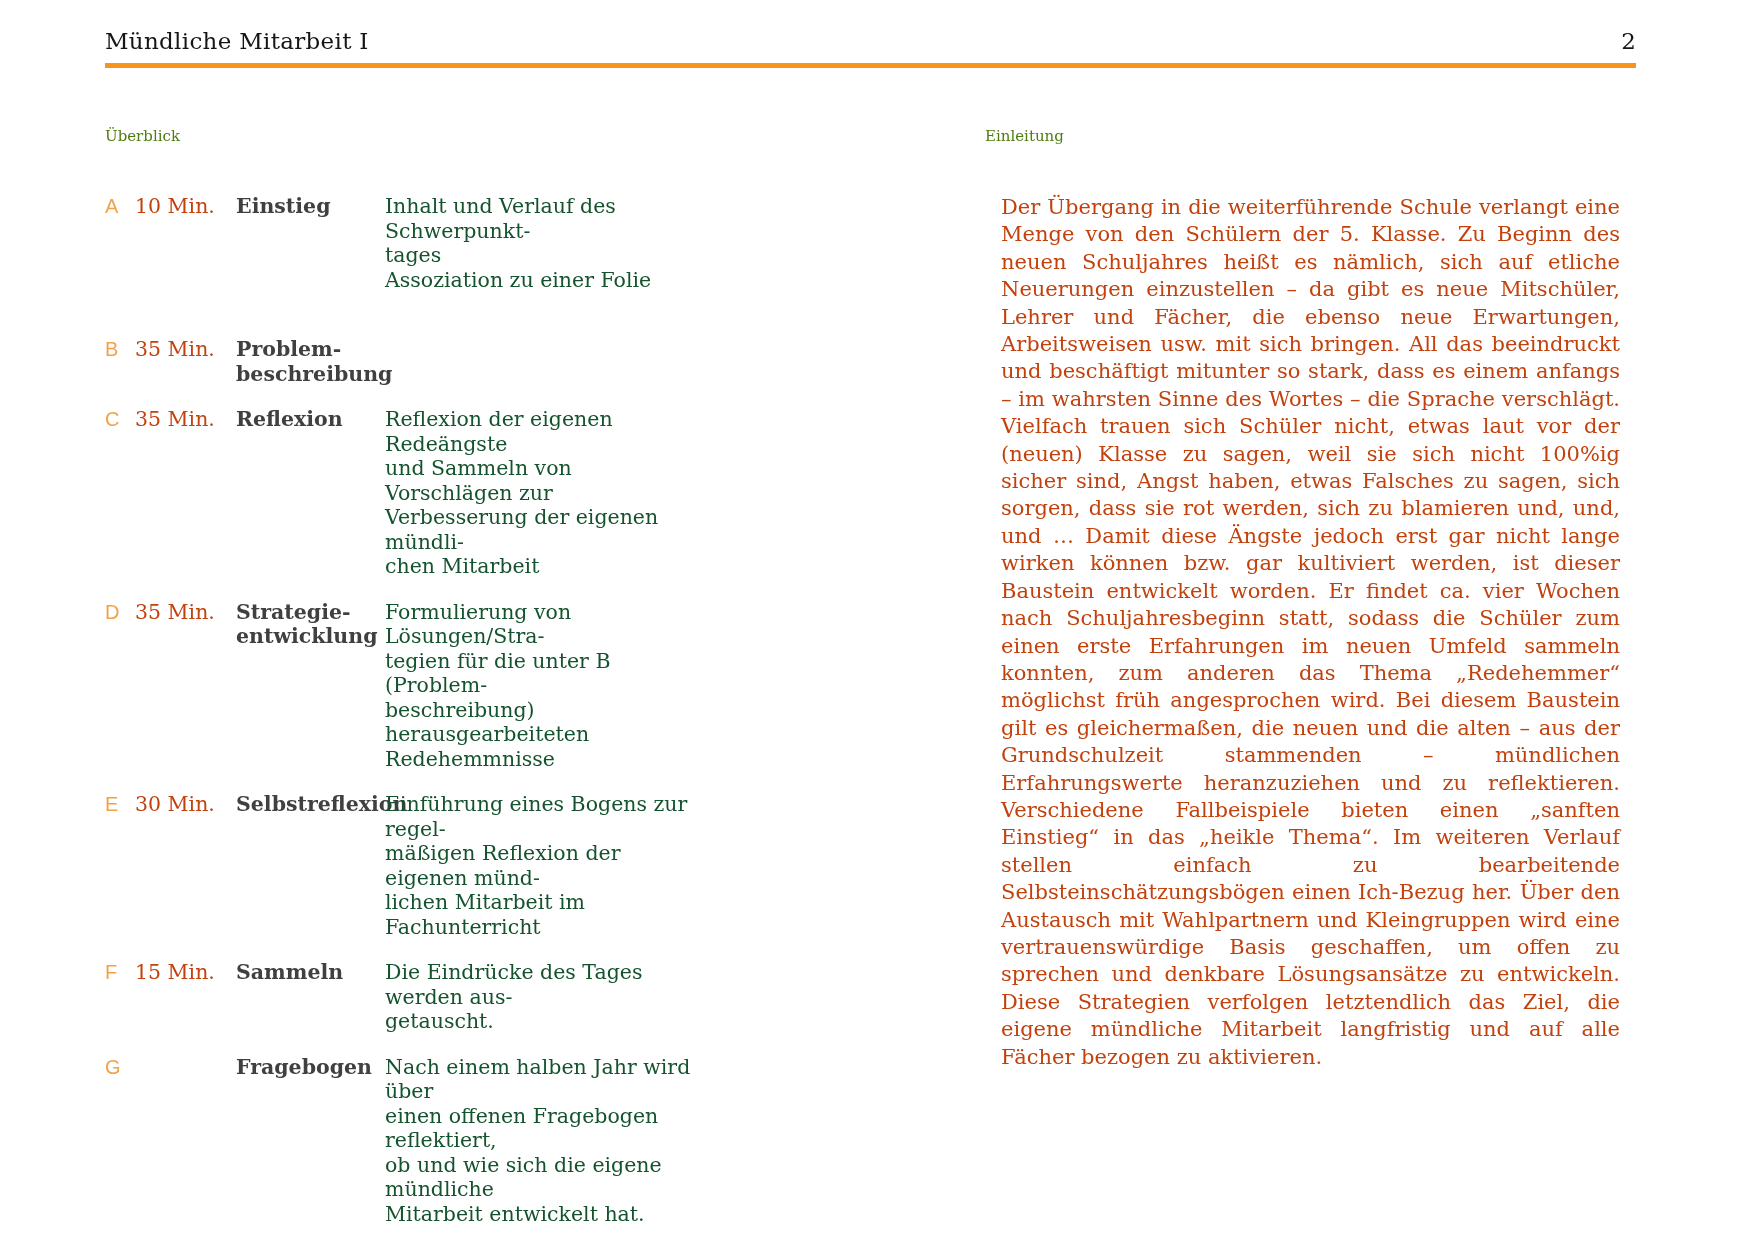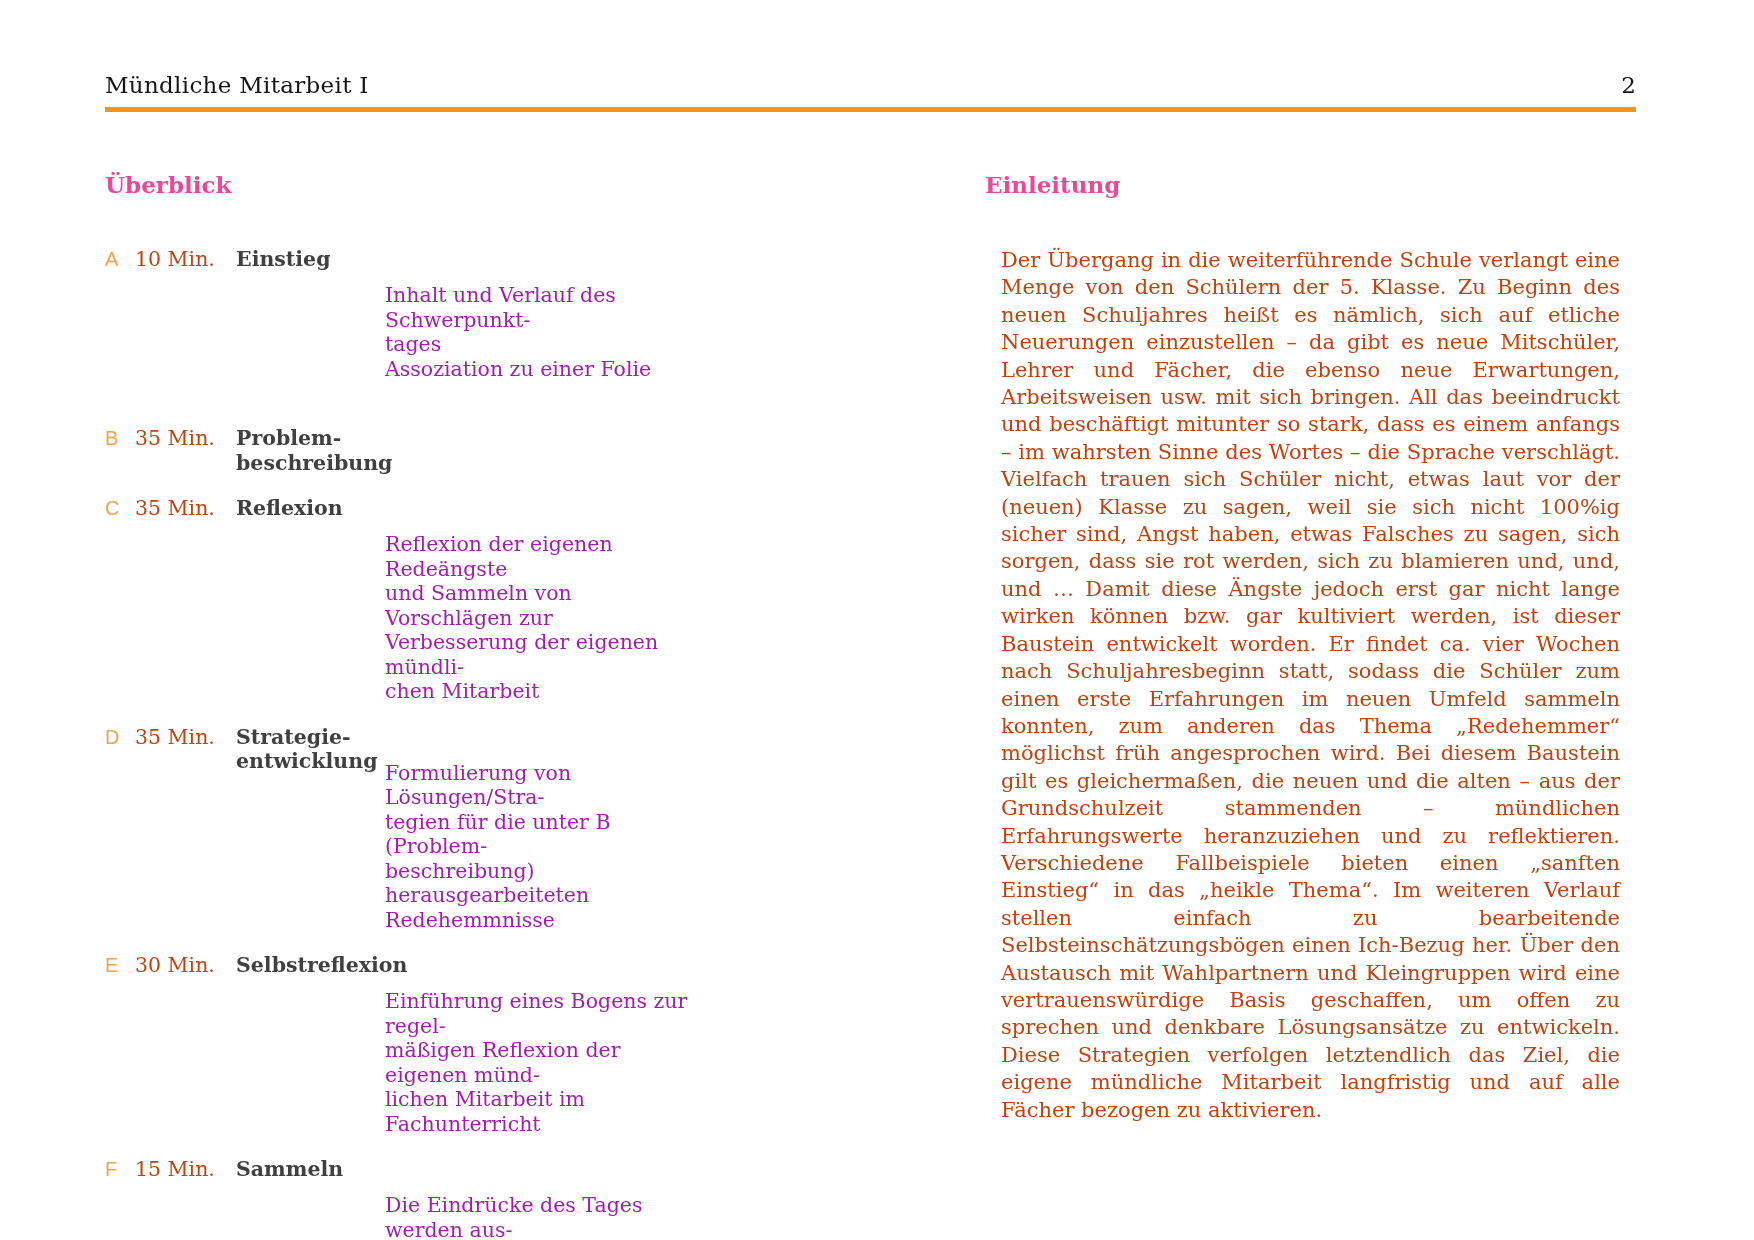--- a/index.html
+++ b/index.html
@@ -12,21 +12,21 @@
     height: 1240px;
     font-family: "DejaVu Serif", serif;
     color: #1c1c1c;
     box-sizing: border-box;
     overflow: hidden;
   }
   .page {
     box-sizing: border-box;
     width: 1754px;
     height: 1240px;
-    padding: 72px 118px 0 105px;
+    padding: 28px 118px 0 105px;
   }
   
   .header-row {
     display: flex;
     justify-content: space-between;
     align-items: baseline;
   }
   .page-title {
     font-size: 23px;
     letter-spacing: 0.3px;
@@ -49,24 +49,24 @@
   .col-left {
     width: 600px;
     flex: 0 0 auto;
   }
   .col-right {
     margin-left: 280px;
     width: 651px;
     flex: 0 0 auto;
   }
   .section-heading {
-    font-size: 23px;
-    font-weight: bold;
+    font-size: 15px;
+    font-weight: normal;
     margin: 0 0 49px 0;
-    color: #ec4899;
+    color: #4d7c0f;
   }
   
   .overview-rows {
     font-size: 20.5px;
     line-height: 24.5px;
   }
   .row {
     display: grid;
     grid-template-columns: 30px 101px 149px 1fr;
     margin-bottom: 21px;
@@ -82,22 +82,21 @@
   .row-time {
     color: #c2410c;
   }
   .row-phase {
     font-weight: bold;
     white-space: pre-line;
     color: #404040;
   }
   .row-desc {
     white-space: pre-line;
-    color: #a21caf;
-    margin-top: 36px;
+    color: #14532d;
   }
   
   .intro-paragraph {
     margin: 16px;
     font-size: 21px;
     line-height: 27.4px;
     text-align: justify;
     color: #c2410c;
   }
 </style>

